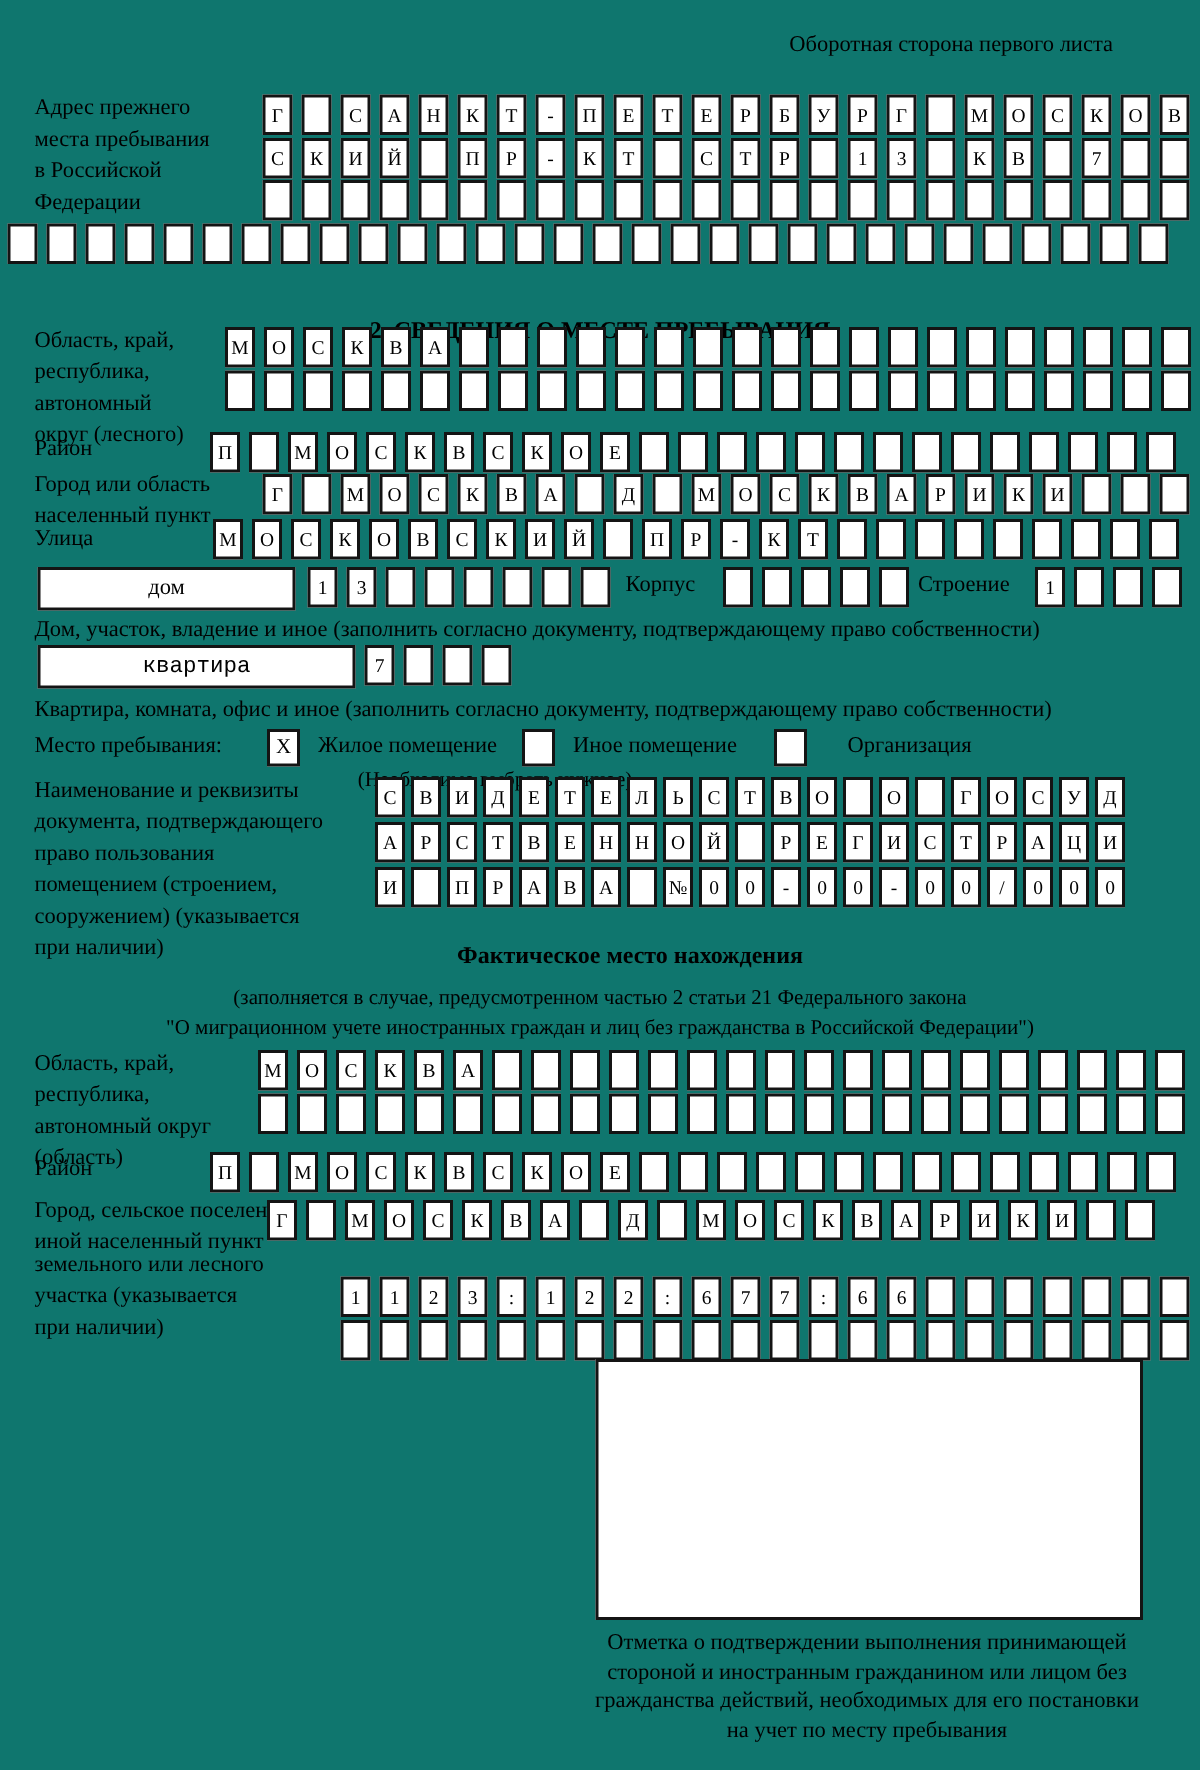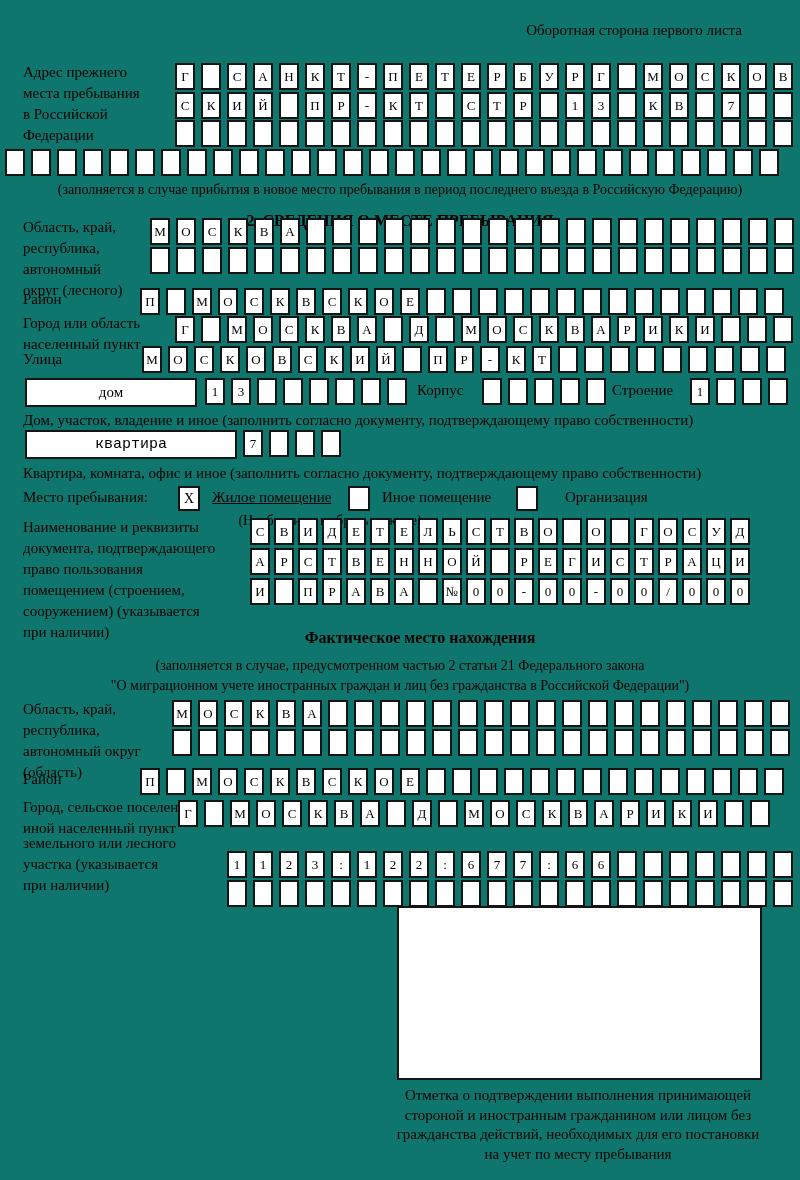--- a/index.html
+++ b/index.html
@@ -136,21 +136,20 @@
       <div class="c"></div>
       <div class="c"></div>
       <div class="c"></div>
       <div class="c"></div>
       <div class="c"></div>
       <div class="c"></div>
       <div class="c"></div>
       <div class="c"></div>
       <div class="c"></div>
     </div>
-  <div class="abs small-note center" style="top:180px;">(заполняется в случае прибытия в новое место пребывания в период последнего въезда в Российскую Федерацию)</div>
 
   <div class="abs title center" style="top:196px;margin-top:16px;">2. СВЕДЕНИЯ О МЕСТЕ ПРЕБЫВАНИЯ</div>
 
   <div class="abs label" style="left:23px;top:217px;width:130px;">
     <div>Область, край,</div>
     <div>республика,</div>
     <div>автономный</div>
     <div>округ (лесного)</div>
   </div>
   <div class="cells" style="left:150px;top:218px;">
@@ -329,21 +328,21 @@
   <div class="cells" style="left:243px;top:430px;">
       <div class="c">7</div>
       <div class="c"></div>
       <div class="c"></div>
       <div class="c"></div>
     </div>
   <div class="abs label" style="left:23px;top:463px;width:760px;">Квартира, комната, офис и иное (заполнить согласно документу, подтверждающему право собственности)</div>
 
   <div class="abs label" style="left:23px;top:487px;">Место пребывания:</div>
   <div class="checkbox" style="left:178px;top:486px;">X</div>
-  <div class="abs label" style="left:212px;top:487px;text-decoration:underline;">Жилое помещение</div>
+  <div class="abs label" style="left:212px;top:487px;">Жилое помещение</div>
   <div class="checkbox" style="left:348px;top:486px;"></div>
   <div class="abs label" style="left:382px;top:487px;">Иное помещение</div>
   <div class="checkbox" style="left:516px;top:486px;"></div>
   <div class="abs label" style="left:565px;top:487px;">Организация</div>
   <div class="abs small-note" style="left:0;top:511px;width:660px;text-align:center;">(Необходимо выбрать нужное)</div>
 
   <div class="abs label" style="left:23px;top:517px;width:220px;">
     <div>Наименование и реквизиты</div>
     <div>документа, подтверждающего</div>
     <div>право пользования</div>

